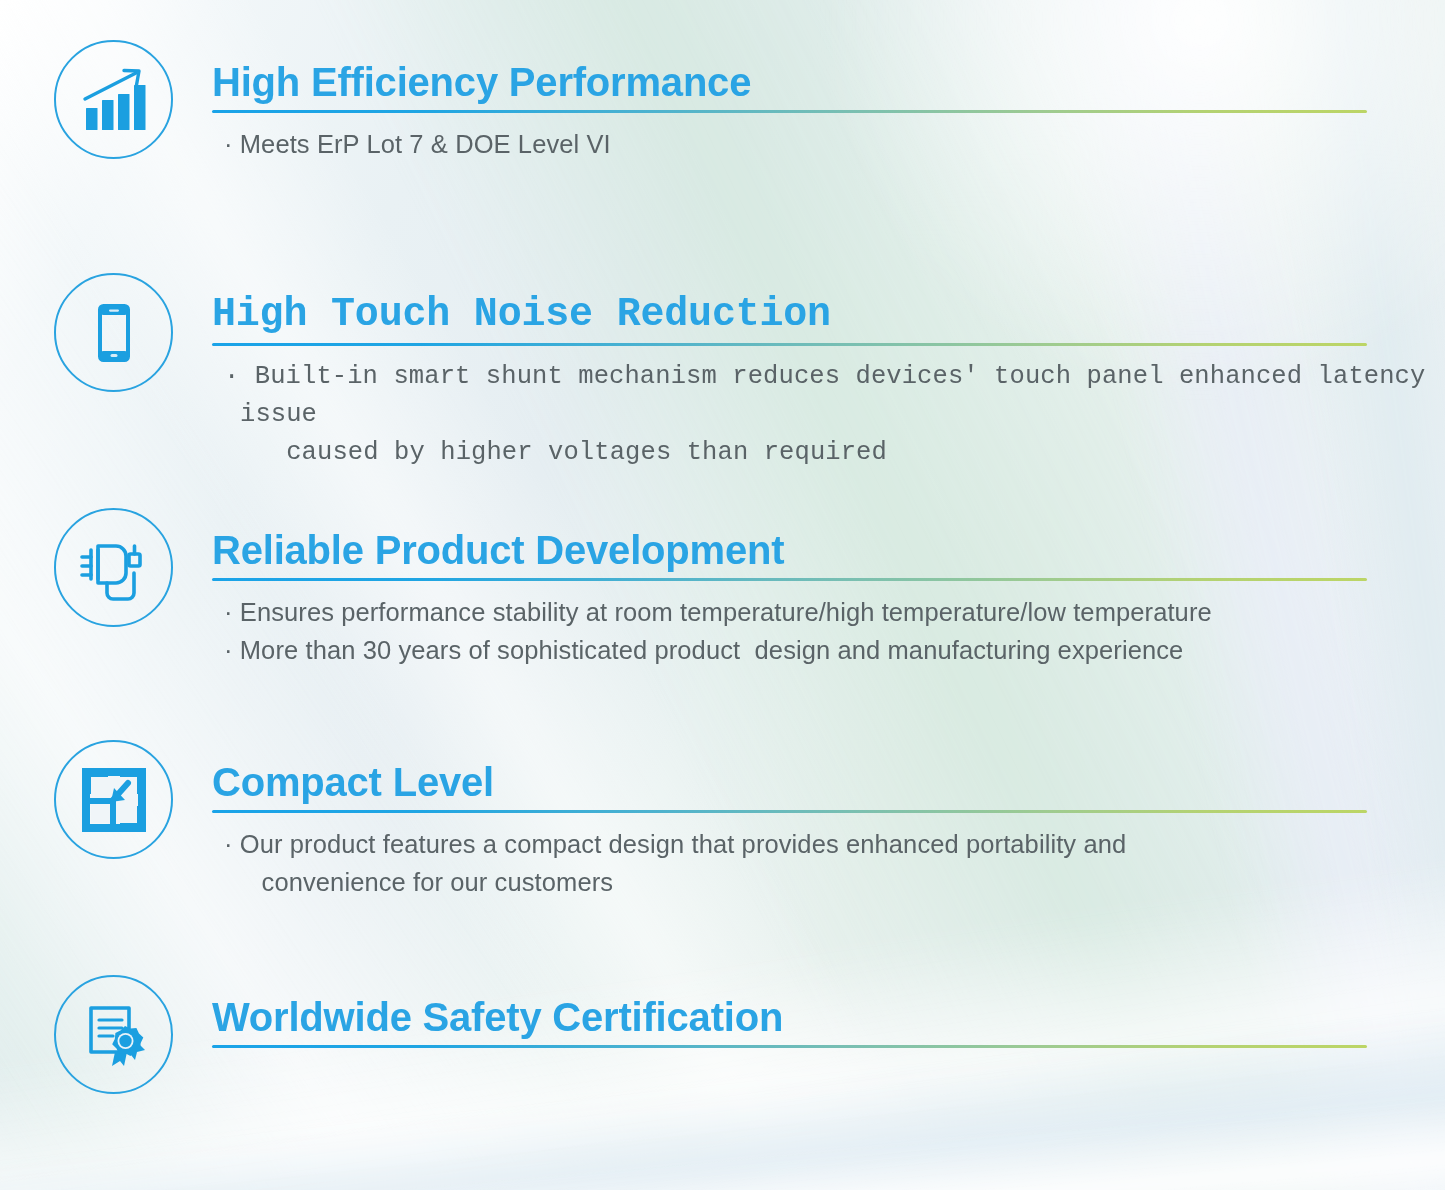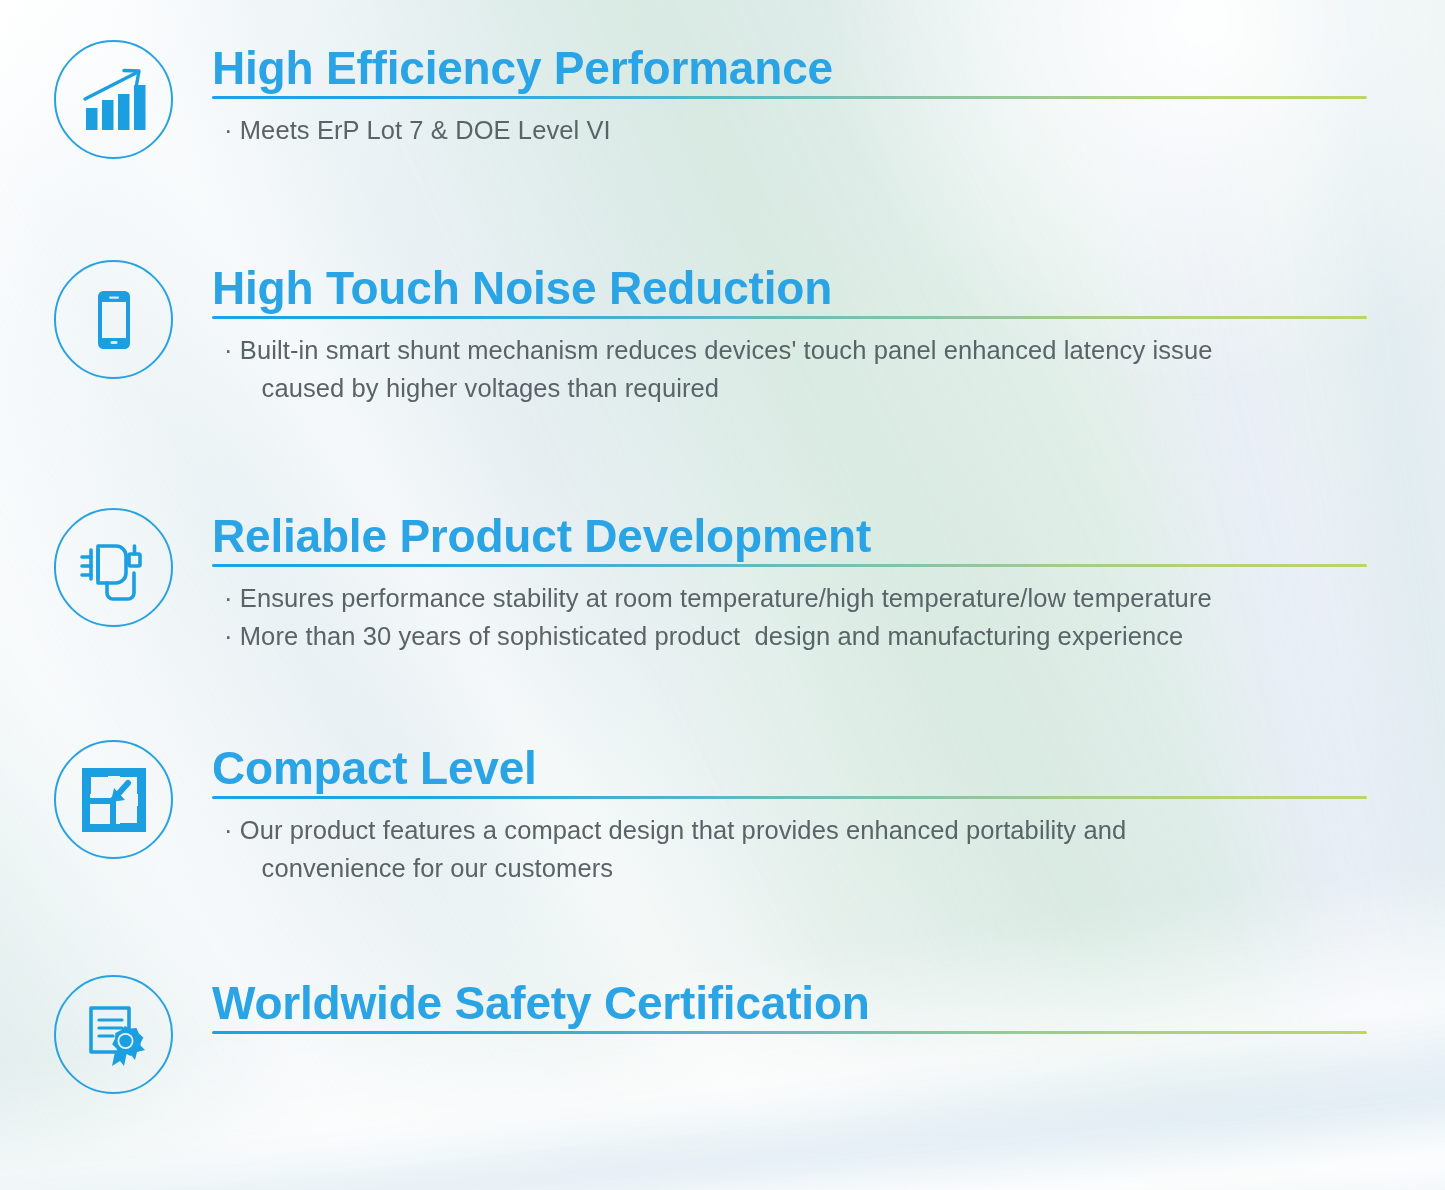--- a/index.html
+++ b/index.html
@@ -146,25 +146,25 @@
   }
   .icon-circle svg { display: block; }
 
   .feature-body {
     margin-left: 33px;
     flex: 1 1 auto;
     padding-top: 4px;
   }
   .feature-title {
     color: #2aa4e4;
-    font-size: 46px;
+    font-size: 40px;
     font-weight: bold;
     letter-spacing: -0.2px;
     line-height: 40px;
-    margin: 4px 0 8px 0;
+    margin: 18px 0 8px 0;
     white-space: nowrap;
   }
   .feature-rule {
     width: 1155px;
     height: 3px;
     border-radius: 2px;
     background: linear-gradient(90deg,
       #1aa3e8 0%,
       #1fa5e3 18%,
       #4cb2cf 38%,
@@ -184,21 +184,21 @@
     font-size: 25.5px;
     line-height: 38px;
     letter-spacing: 0.1px;
     white-space: pre-wrap;
     text-indent: -16px;
     padding-left: 16px;
   }
 
   
   #row-0 { top: 40px; }
-  #row-1 { top: 260px; }
+  #row-1 { top: 273px; font-family: Liberation Mono, monospace; }
   #row-2 { top: 508px; }
   #row-3 { top: 740px; }
   #row-4 { top: 975px; }
 </style>
 </head>
 <body>
 
 <div id="page">
 
   <div class="bg-streak streak-green"></div>

